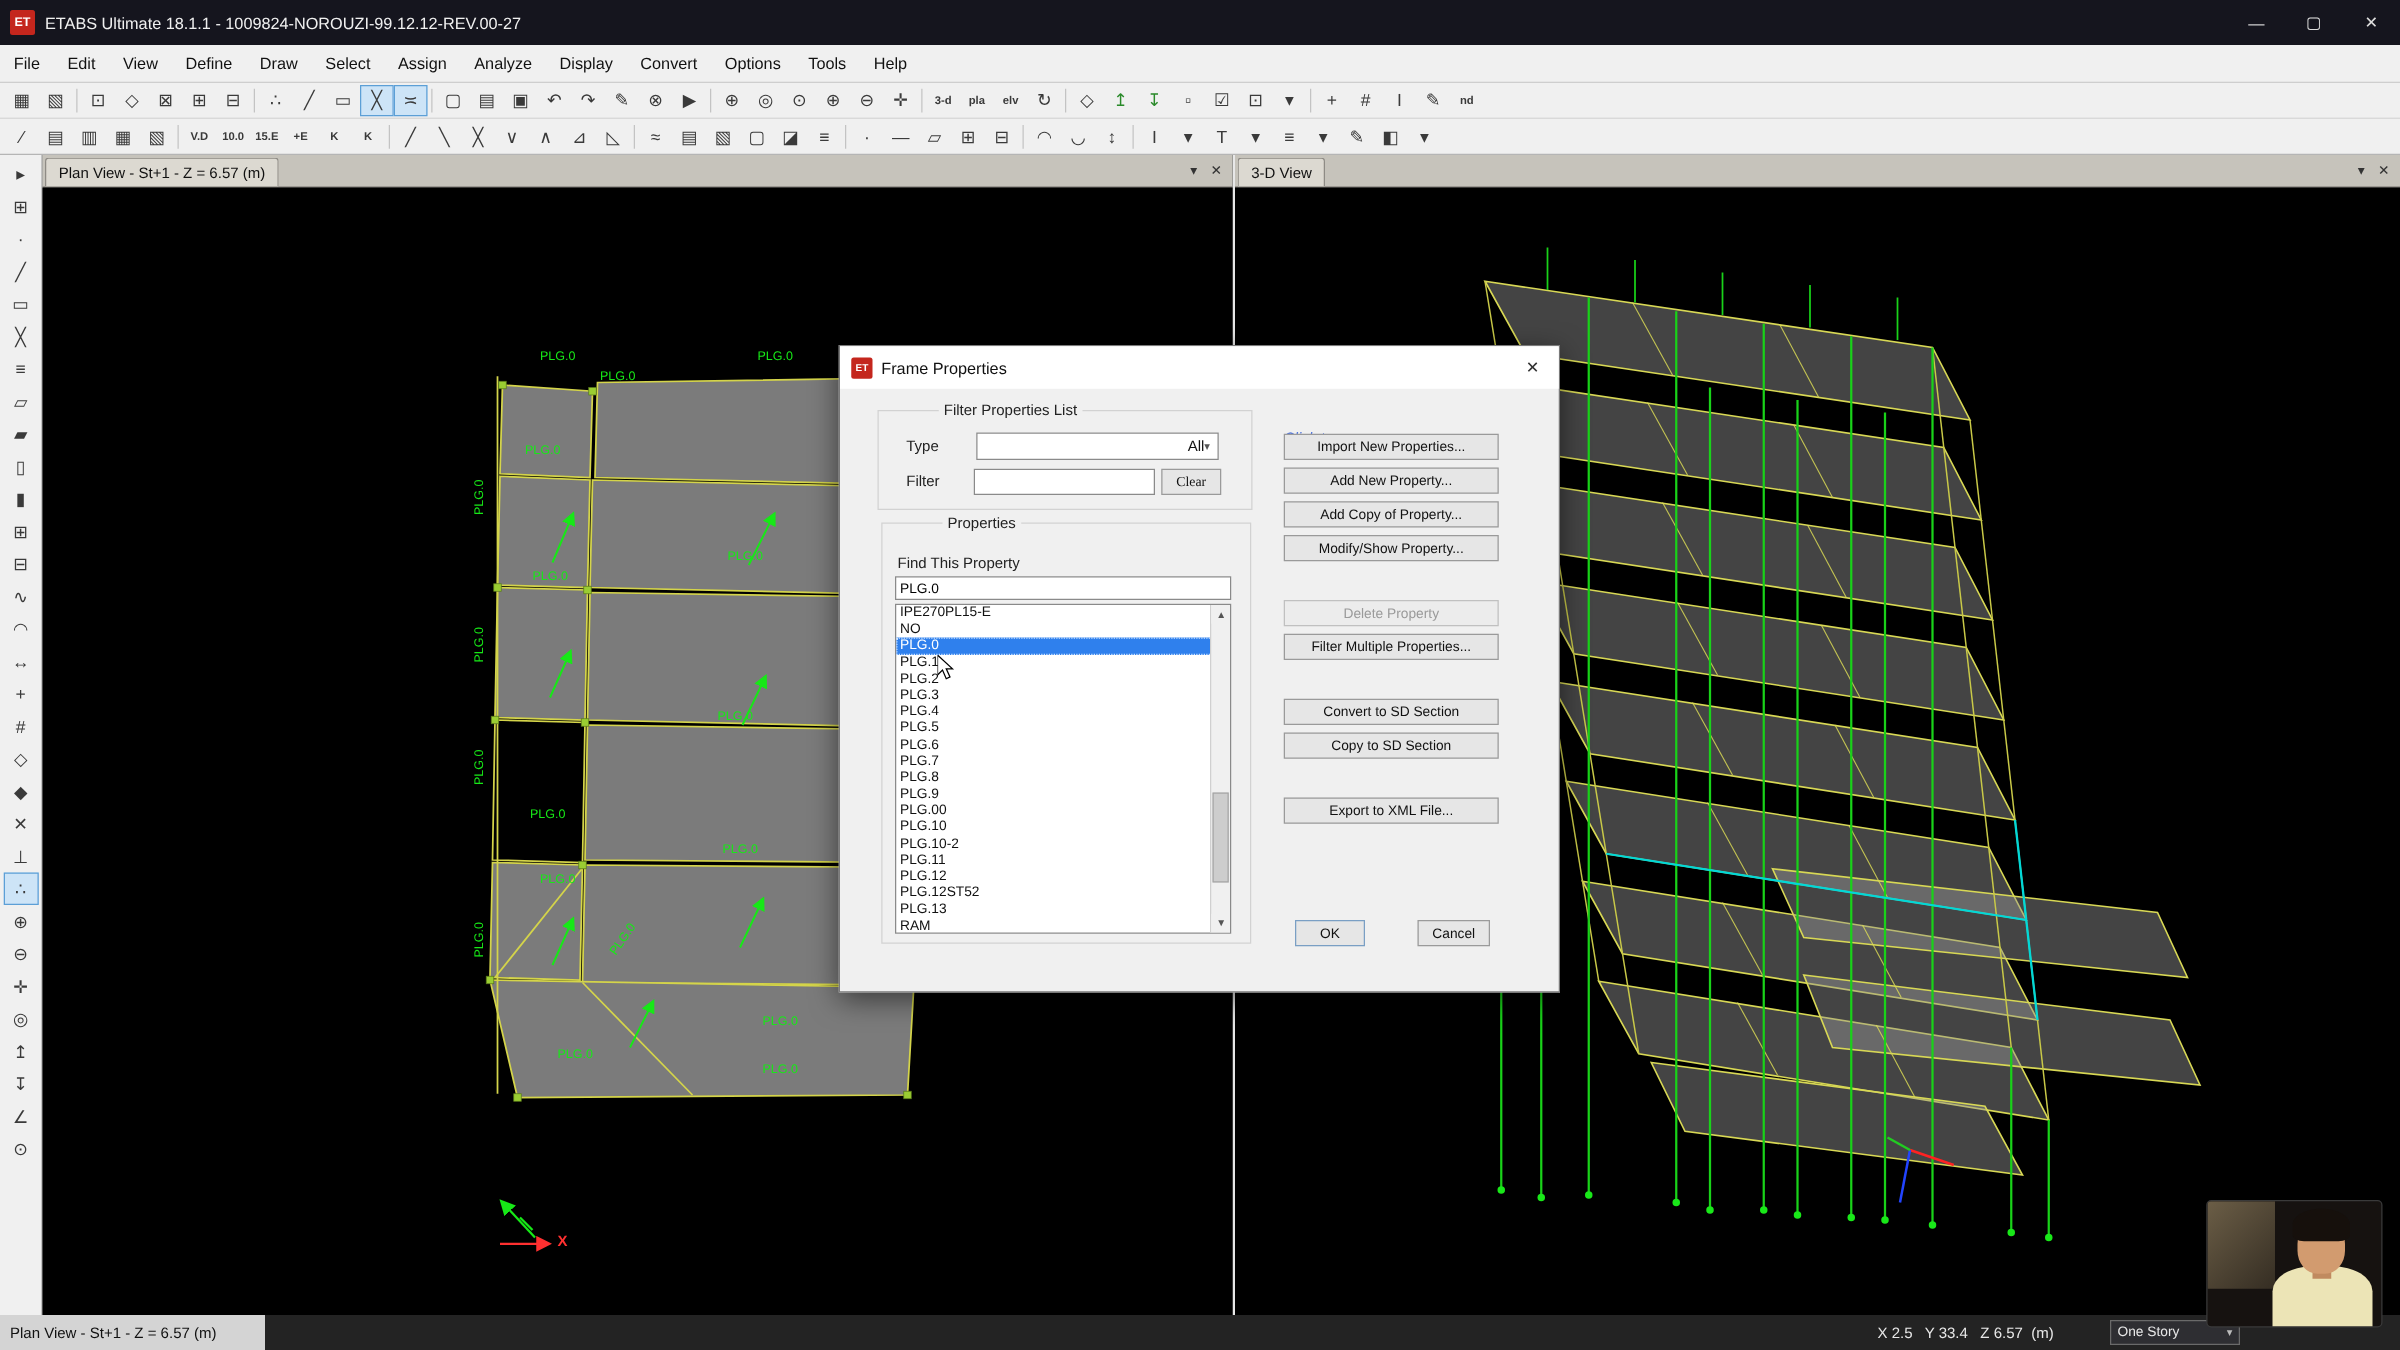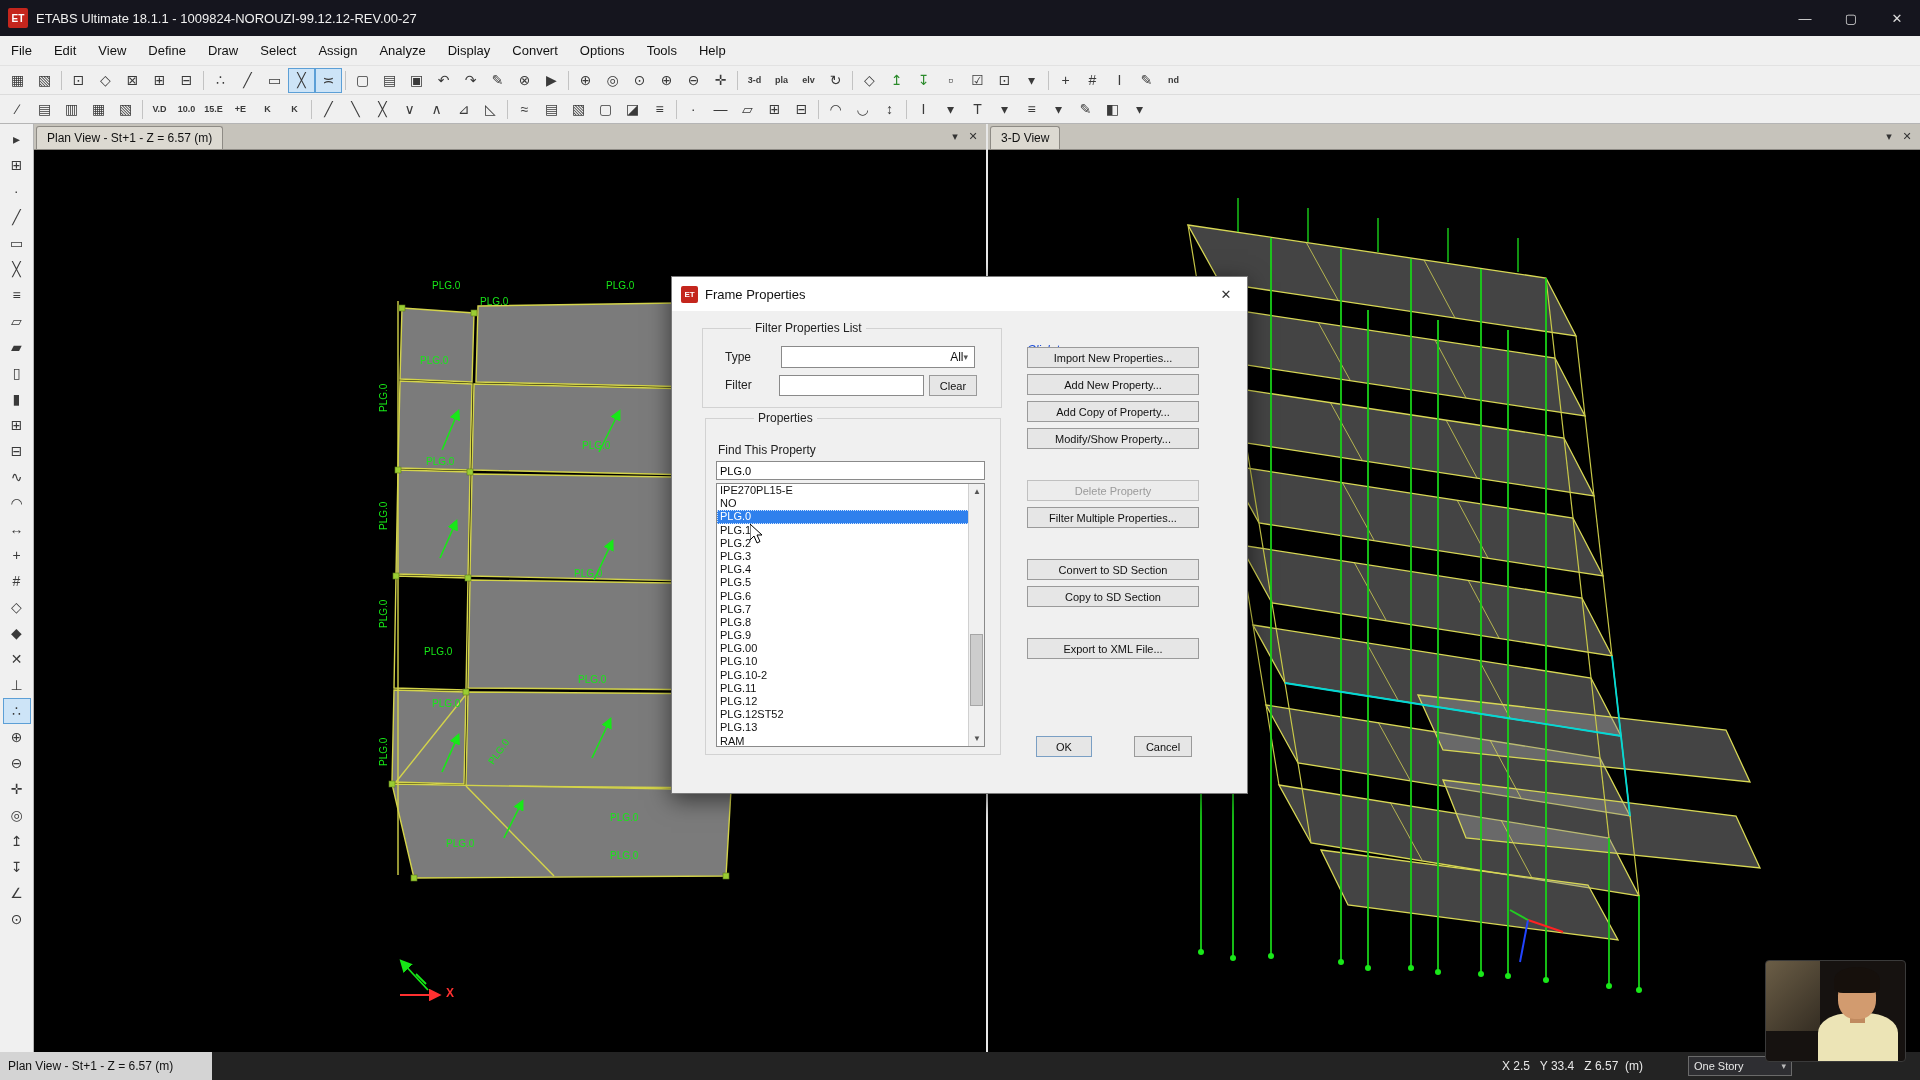--- a/index.html
+++ b/index.html
@@ -105,21 +105,21 @@
   .grp-filter{left:30px;top:51px;width:300px;height:80px;}
   .grp-props{left:33px;top:141px;width:296px;height:337px;}
   .flabel{position:absolute;font-size:12px;color:#222;}
   .type-dd{position:absolute;left:78px;top:17px;width:194px;height:22px;background:#fff;
     border:1px solid #8a8a8a;font-size:12px;color:#111;display:flex;align-items:center;
     padding:0 6px;justify-content:flex-end;}
   .type-dd .chev{font-size:9px;color:#555;}
   .filter-input{position:absolute;left:76px;top:46px;width:145px;height:21px;background:#fff;
     border:1px solid #8a8a8a;font-size:12px;padding:0 4px;font-family:inherit;}
   .clear-btn{position:absolute;left:226px;top:46px;width:48px;height:21px;background:#e6e6e6;
-    border:1px solid #9a9a9a;font-size:11px;color:#111;font-family:Liberation Sans, sans-serif;}
+    border:1px solid #9a9a9a;font-size:11px;color:#111;font-family:Liberation Serif, serif;}
   .find-input{position:absolute;left:10px;top:42px;width:269px;height:19px;background:#fff;
     border:1px solid #8a8a8a;font-size:11px;padding:0 3px;font-family:inherit;}
   .plist{position:absolute;left:10px;top:64px;width:269px;height:264px;background:#fff;
     border:1px solid #8a8a8a;overflow:hidden;}
   .pli{height:13.2px;line-height:13px;font-size:11px;color:#111;padding-left:3px;white-space:nowrap;}
   .pli.sel{background:#2f80ed;color:#fff;outline:1px dotted #d0e4ff;outline-offset:-1px;}
   .plist-sb{position:absolute;right:0;top:0;bottom:0;width:16px;background:#f0f0f0;
     border-left:1px solid #d0d0d0;}
   .sb-arrow{position:absolute;left:0;width:16px;height:15px;display:flex;align-items:center;
     justify-content:center;font-size:8px;color:#555;background:#f0f0f0;}

